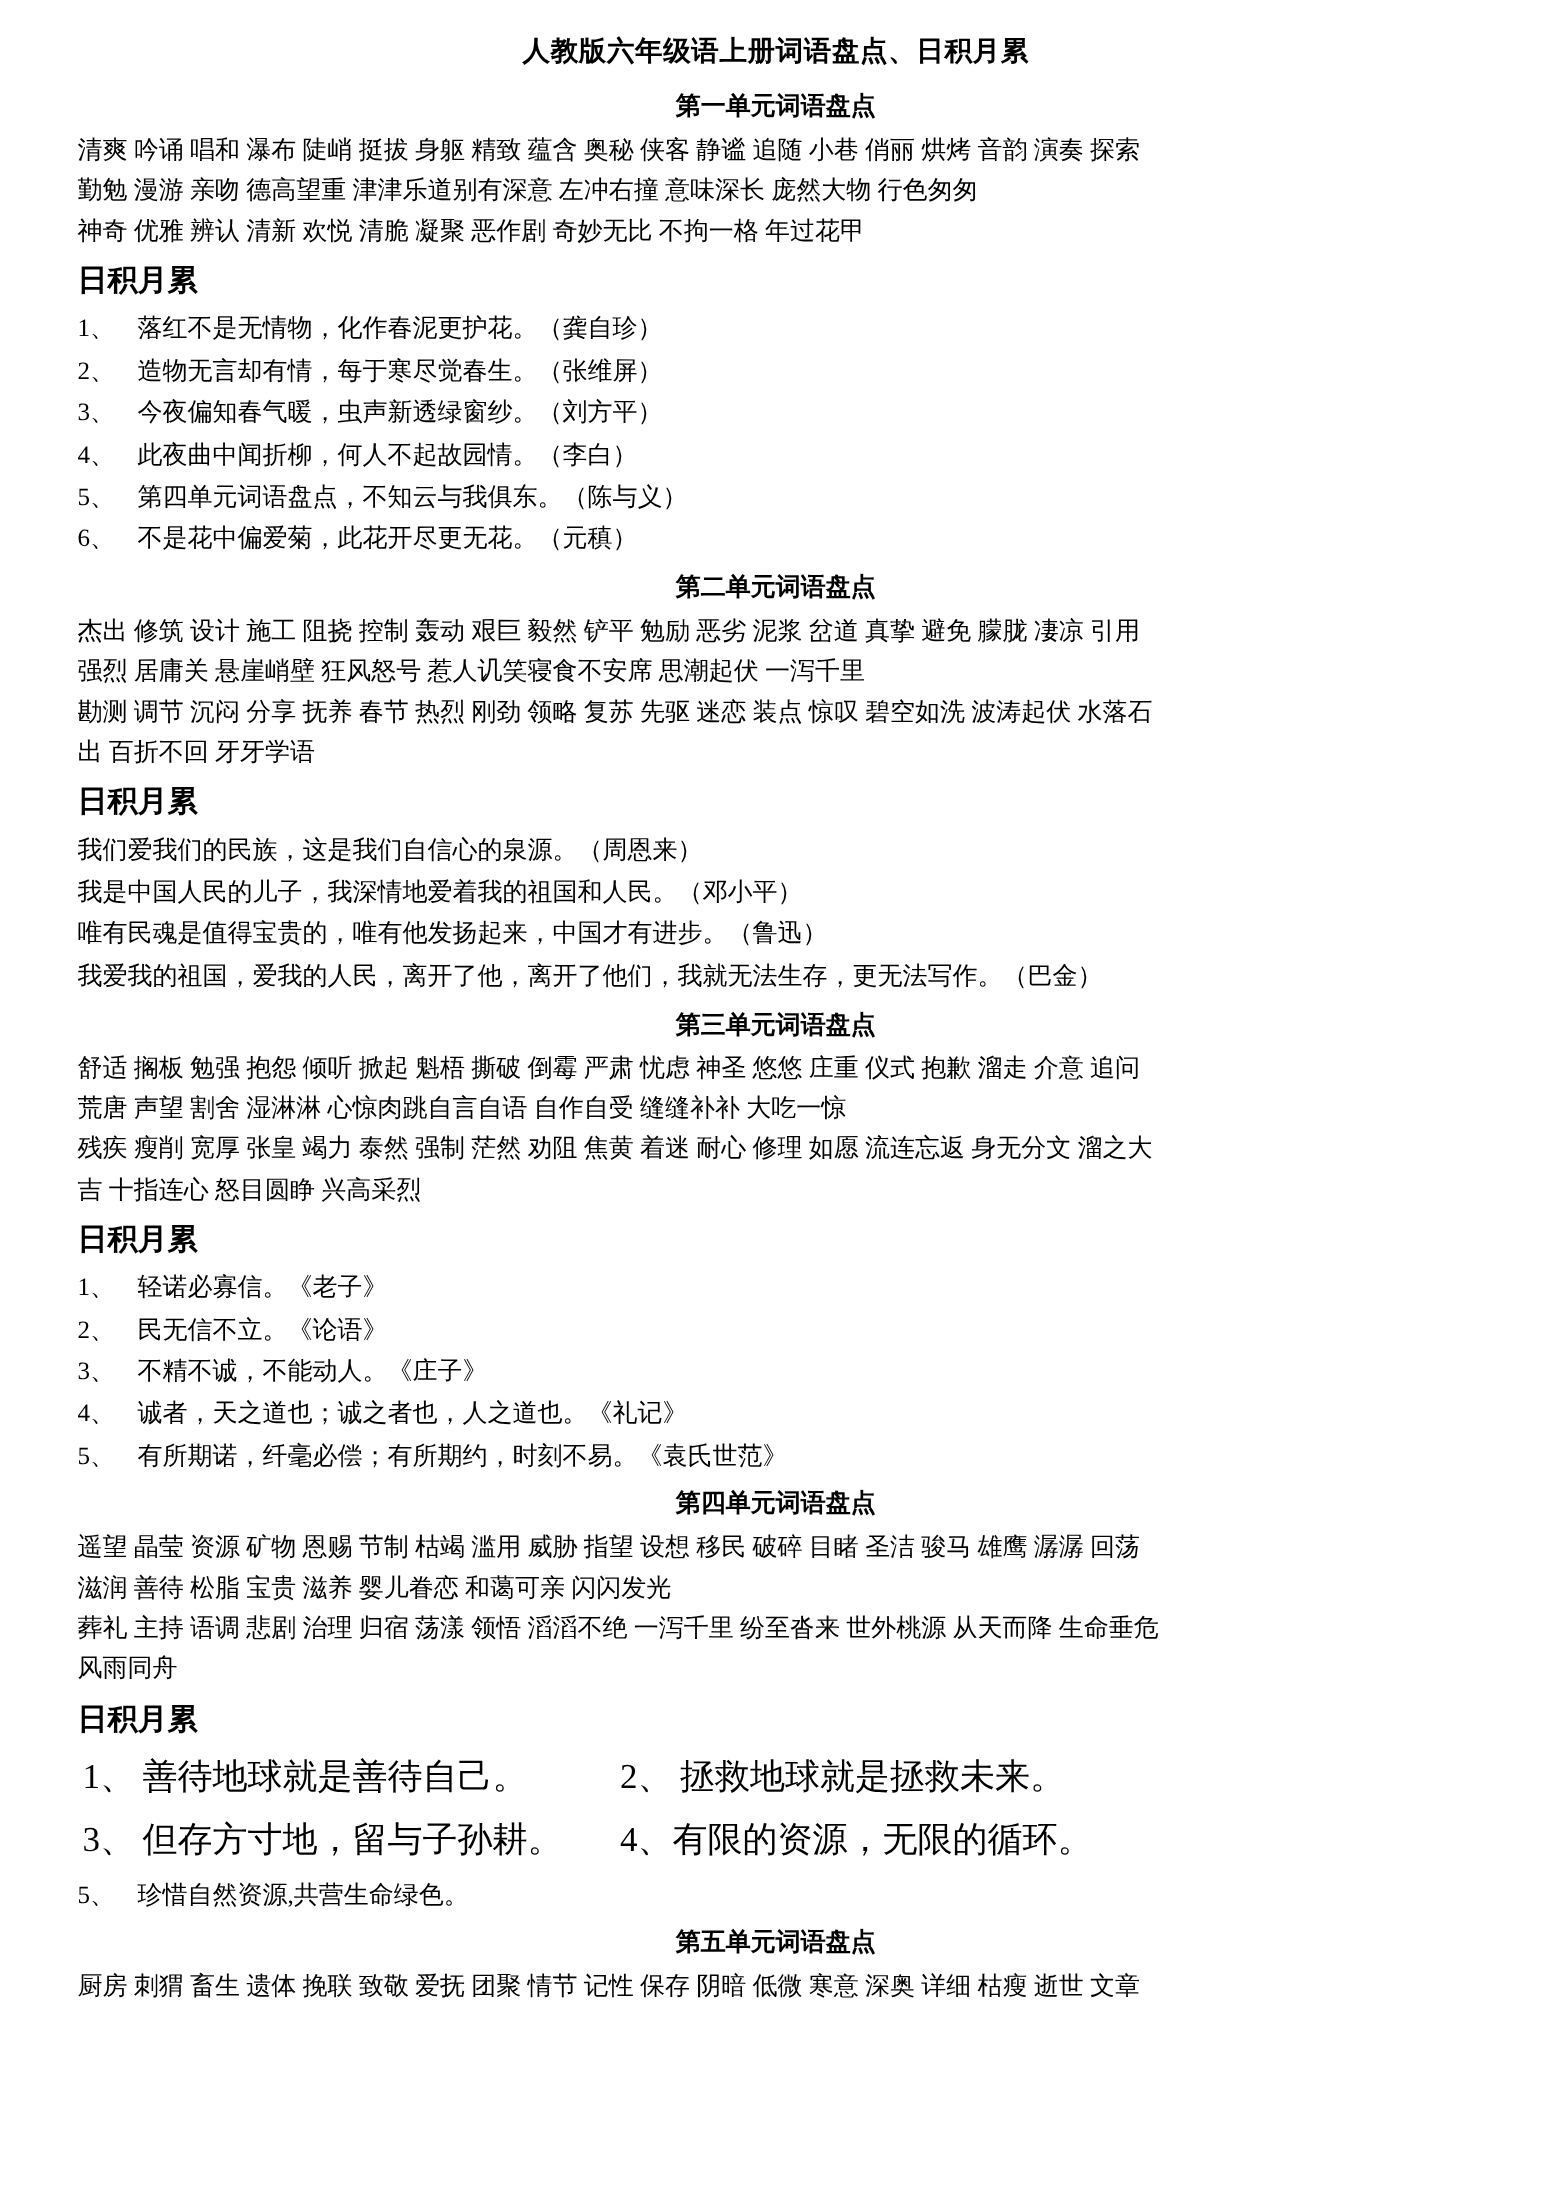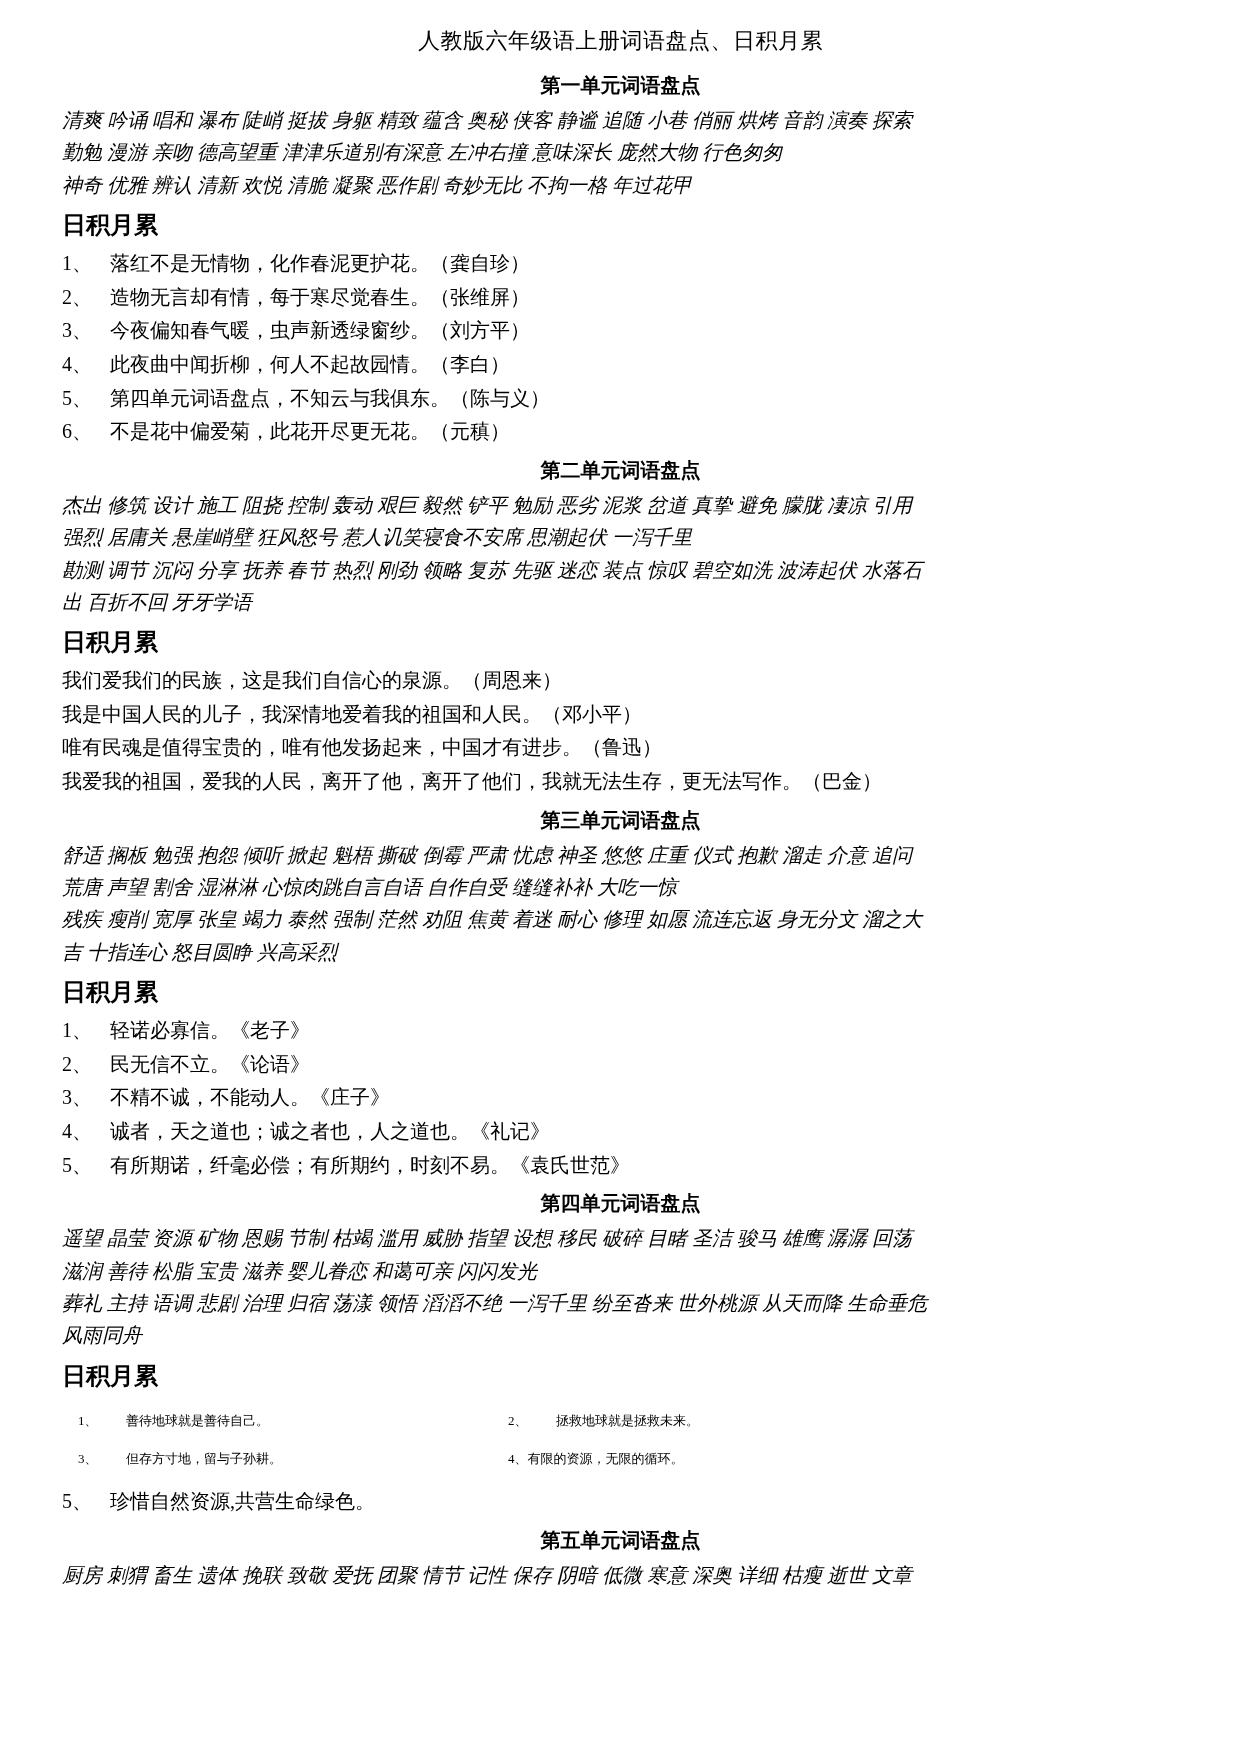--- a/index.html
+++ b/index.html
@@ -15,21 +15,21 @@
     width: 1241px;
     min-height: 1754px;
     box-sizing: border-box;
     padding: 26px 62px 40px 62px;
     background: #ffffff;
     position: relative;
   }
   .doc-title {
     text-align: center;
     font-size: 22px;
-    font-weight: normal;
+    font-weight: bold;
     margin: 0 0 14px 0;
     letter-spacing: 0.5px;
   }
   .section-heading {
     font-size: 20px;
     font-weight: bold;
     margin: 6px 0 4px 0;
     line-height: 1.5;
     text-align: center;
   }
@@ -37,40 +37,39 @@
     font-size: 24px;
     font-weight: bold;
     margin: 6px 0 4px 0;
     line-height: 1.5;
   }
   .word-line {
     font-size: 20px;
     line-height: 1.62;
     margin: 0;
     text-align: justify;
-    font-style: italic;
   }
   .quote-line {
     font-size: 20px;
     line-height: 1.68;
     margin: 0;
   }
   .quote-num {
     display: inline-block;
     min-width: 48px;
   }
   .plain-line {
     font-size: 20px;
     line-height: 1.68;
     margin: 0;
   }
   .two-col-line {
-    font-size: 13px;
+    font-size: 28px;
     line-height: 1.68;
-    margin: 16px;
+    margin: 4px;
     display: flex;
   }
   .two-col-line .col-a {
     width: 430px;
     flex: 0 0 430px;
   }
   .two-col-line .col-b {
     flex: 1 1 auto;
   }
   .block {

